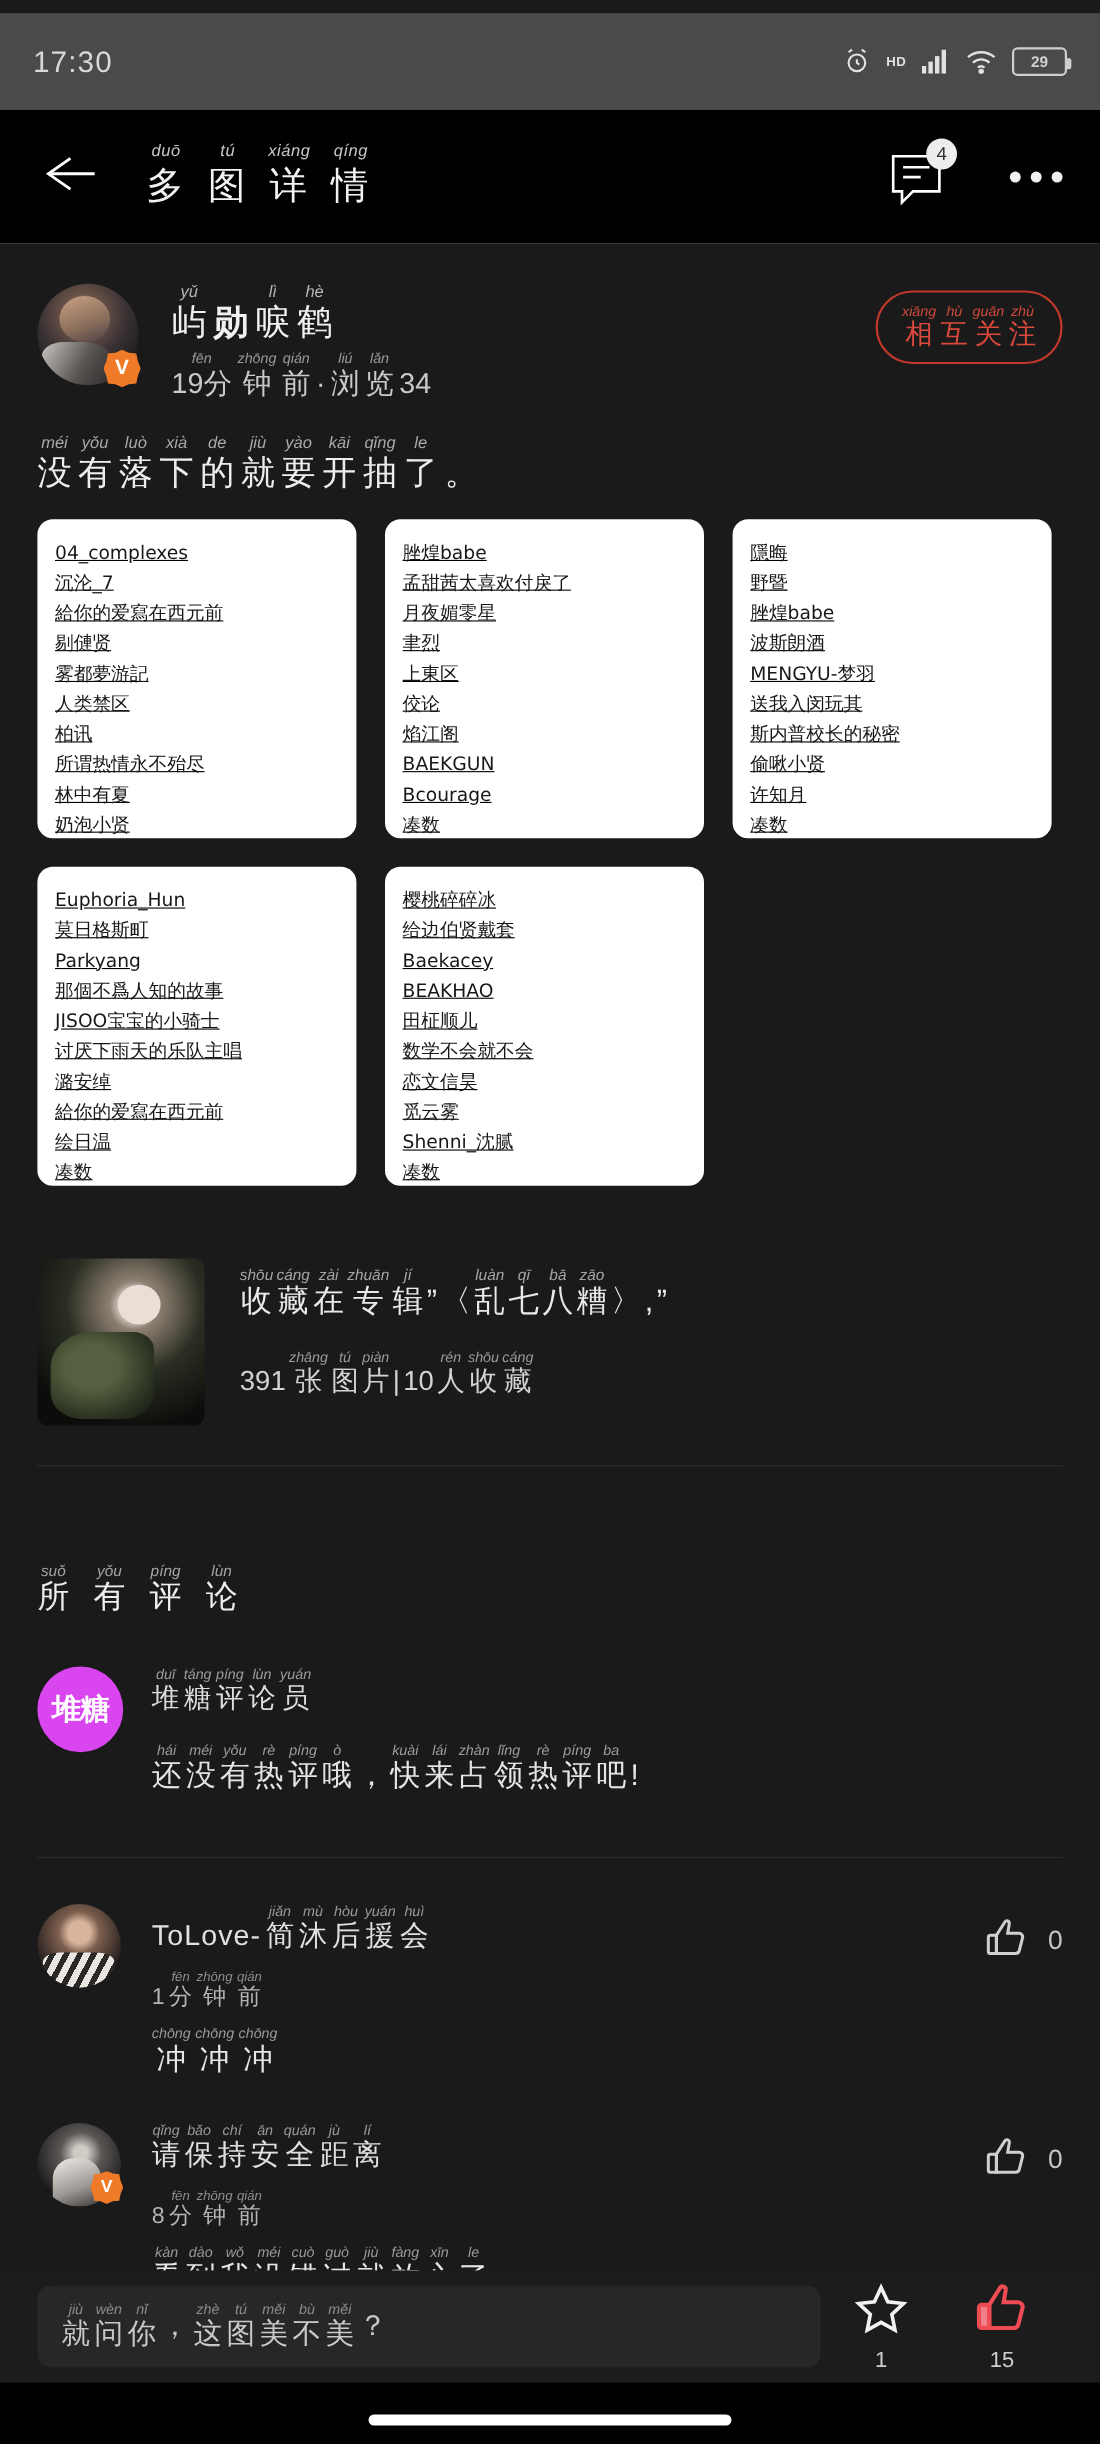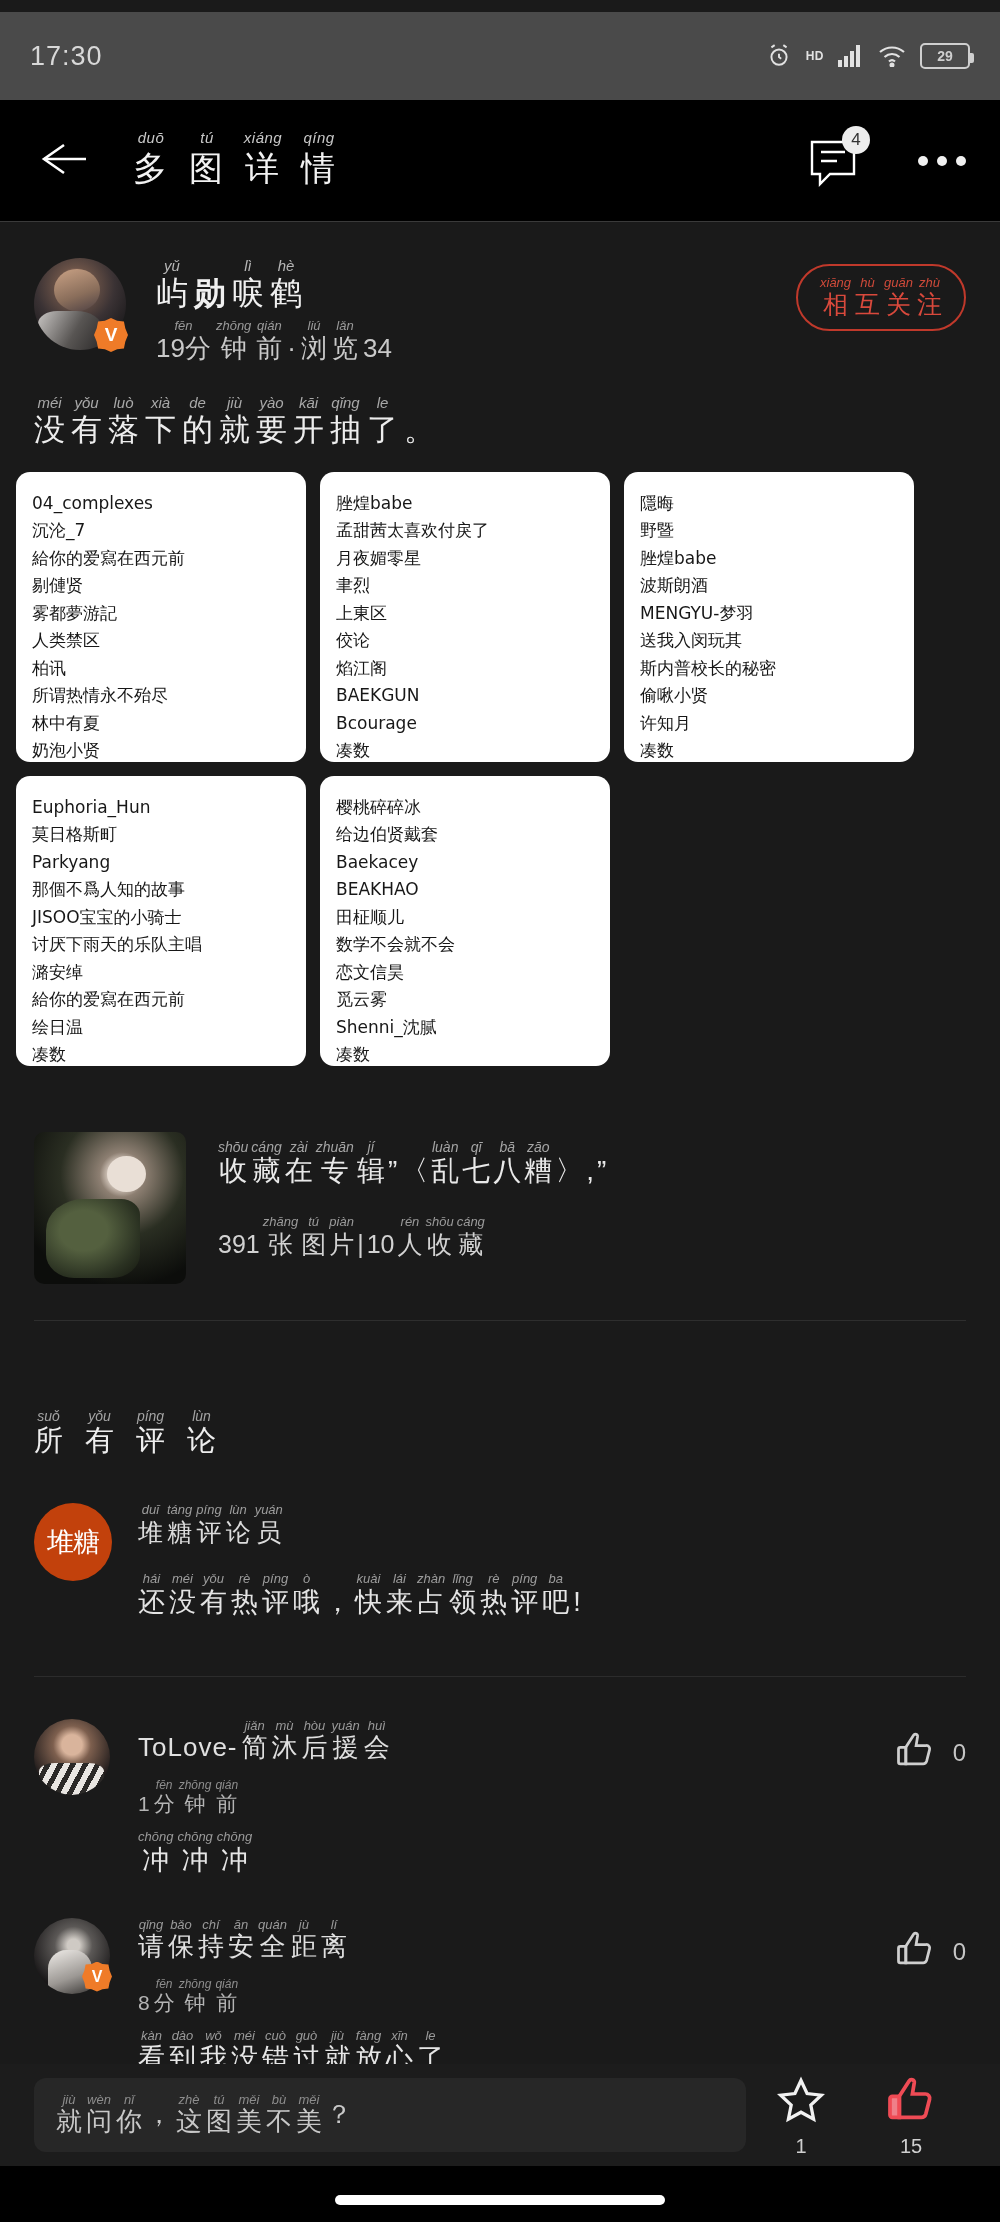--- a/index.html
+++ b/index.html
@@ -99,21 +99,21 @@
   }
   .follow-btn .rb .py { font-size: 13px; color: #cf4a3a; font-style: italic; }
   .follow-btn .rb .han { font-size: 25px; color: #d9493c; }
 
   
   .post-text { display: flex; gap: 6px; align-items: flex-end; padding: 32px 34px 0 34px; }
   .post-text .rb .py { font-size: 15px; color: #a9a9a9; font-style: italic; }
   .post-text .rb .han { font-size: 31px; color: #ededed; }
 
   
-  .cards { display: flex; flex-wrap: wrap; gap: 14px; padding: 24px 34px 0 16px; }
+  .cards { display: flex; flex-wrap: wrap; gap: 26px; padding: 24px 34px 0 34px; text-decoration: underline; }
   .card {
     width: 290px; height: 290px; background: #fff; border-radius: 14px;
     padding: 18px 16px; overflow: hidden;
   }
   .card-line {
     font-size: 17px; color: #171717; line-height: 1.62;
     white-space: nowrap; font-family: "DejaVu Sans", sans-serif;
   }
 
   
@@ -143,23 +143,23 @@
   .album-sub .rb .py { font-size: 13px; color: #9b9b9b; font-style: italic; }
   .album-sub .rb .han { font-size: 25px; color: #d2d2d2; }
 
   
   .comments-head { display: flex; gap: 22px; align-items: flex-end; padding: 88px 34px 0 34px; }
   .comments-head .rb .py { font-size: 14px; color: #a4a4a4; font-style: italic; }
   .comments-head .rb .han { font-size: 29px; color: #ededed; }
 
   .hot-row { display: flex; padding: 46px 34px 0 34px; }
   .hot-avatar {
-    width: 78px; height: 78px; border-radius: 50%; background: #c2410c; flex: 0 0 78px;
+    width: 78px; height: 78px; border-radius: 50%; background: #d946ef; flex: 0 0 78px;
     display: flex; align-items: center; justify-content: center;
-    color: #fff; font-size: 27px; font-weight: normal; letter-spacing: -1px;
+    color: #fff; font-size: 27px; font-weight: bold; letter-spacing: -1px;
   }
   .hot-body { margin-left: 26px; }
   .hot-name { display: flex; gap: 4px; align-items: flex-end; }
   .hot-name .rb .py { font-size: 13px; color: #9d9d9d; }
   .hot-name .rb .han { font-size: 25px; color: #dcdcdc; }
   .hot-text { display: flex; gap: 4px; align-items: flex-end; margin-top: 26px; flex-wrap: wrap; }
   .hot-text .rb .py { font-size: 13px; color: #9d9d9d; font-style: italic; }
   .hot-text .rb .han { font-size: 27px; color: #e4e4e4; }
 
   .divider { height: 1px; background: #2c2c2c; margin: 58px 34px 0 34px; }

